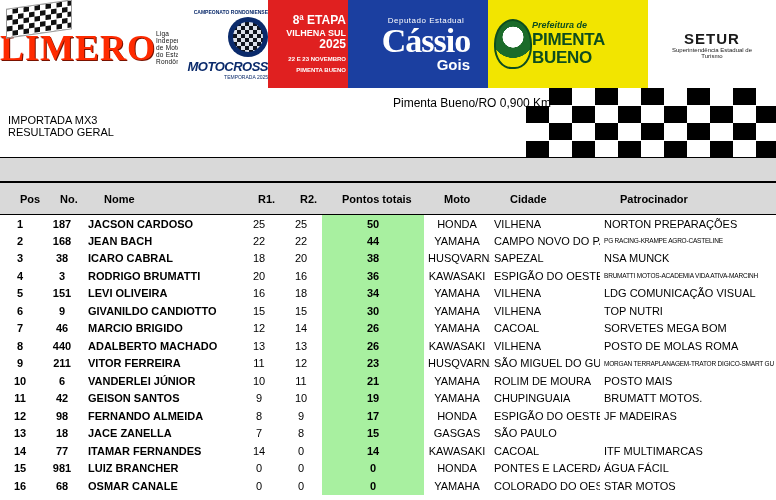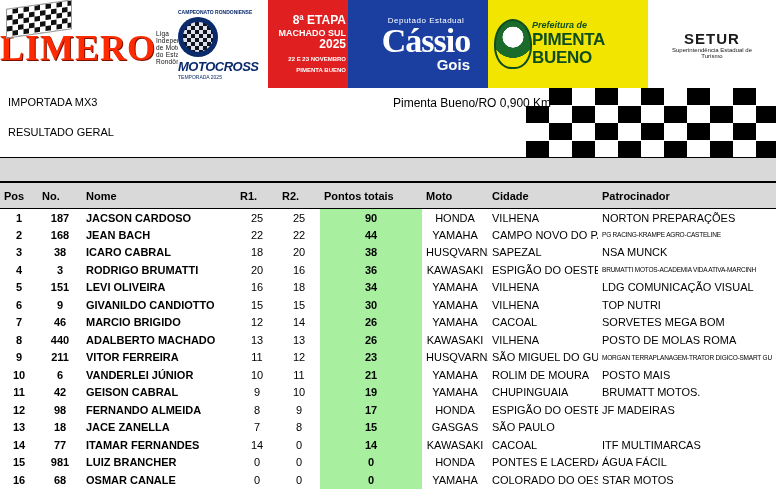--- a/index.html
+++ b/index.html
@@ -21,21 +21,21 @@
   .flagstrip { position:absolute; top:4px; left:6px; width:66px; height:30px;
                background:
                  repeating-conic-gradient(#111 0% 25%, #ffffff 0% 50%) 0 0/11px 11px;
                transform: skewY(-8deg); border:1px solid #999; }
   .limero-word { font-family:"Liberation Serif", serif; font-weight:bold;
                  font-size:36px; color:#ff2a00; letter-spacing:1px;
                  text-shadow:1px 1px 0 #7a1200; line-height:1; margin-top:8px; }
   .limero-sub { font-size:6.5px; color:#111; margin-top:6px; letter-spacing:.2px; }
 
   .b-mx { width:90px; background:#ffffff; display:flex; flex-direction:column;
-          align-items:flex-start; justify-content:center; }
+          align-items:flex-end; justify-content:center; }
   .mx-top { font-size:5px; color:#0a2a6b; font-weight:bold; text-align:center; line-height:1.2; }
   .mx-circle { width:40px; height:40px; border-radius:50%; background:#0a2a6b;
                margin:2px 0; position:relative; }
   .mx-circle:after { content:""; position:absolute; inset:5px; border-radius:50%;
                background:
                  repeating-conic-gradient(#111 0% 25%, #ffffff 0% 50%) 0 0/8px 8px; opacity:.85;}
   .mx-word { font-family:"Liberation Sans", sans-serif; font-weight:bold; font-size:13px;
              color:#0a2a6b; font-style:italic; letter-spacing:-.5px; }
   .mx-sub { font-size:5px; color:#0a2a6b; }
 
@@ -76,34 +76,34 @@
   .ro-1 { font-size:6px; }
   .ro-2 { font-size:15px; font-weight:bold; letter-spacing:.3px; }
 
   
   .title-bar { height:24px; border-top:1px solid #000; border-bottom:1px solid #000;
                display:flex; align-items:center; padding-left:8px; background:#fff; }
   .title-bar span { font-size:13px; font-weight:bold; color:#000; }
 
   
   .info { height:70px; position:relative; border-bottom:1px solid #000; }
-  .info-left { position:absolute; left:8px; top:8px; font-size:11px; color:#000; }
+  .info-left { position:absolute; left:8px; top:26px; font-size:11px; color:#000; }
   .info-left2 { position:absolute; left:8px; top:38px; font-size:11px; color:#000; }
   .info-mid { position:absolute; left:393px; top:8px; font-size:12px; color:#000; }
   .checkers { position:absolute; right:0; top:0; width:250px; height:69px;
               background: repeating-conic-gradient(#000 0% 25%, #fff 0% 50%) 0 0/46px 35px; }
 
   
   .spacer { height:24px; background:#d9d9d9; border-bottom:1px solid #000; }
 
   
   table.results { width:776px; border-collapse:collapse; table-layout:fixed; }
   table.results thead th {
     background:#d9d9d9; border-top:1px solid #000; border-bottom:1px solid #000;
-    font-size:11px; font-weight:bold; color:#000; height:26px; padding:0 4px;
+    font-size:11px; font-weight:bold; color:#000; height:32px; padding:0 20px;
     text-align:left; white-space:nowrap;
   }
   table.results tbody td { height:17.5px; font-size:11px; color:#000; padding:0 4px;
                            white-space:nowrap; overflow:hidden; }
   .c-pos  { width:38px;  text-align:center; font-weight:bold; }
   .c-no   { width:44px;  text-align:center; font-weight:bold; }
   .c-nome { width:154px; font-weight:bold; font-size:11.5px; }
   .c-r1   { width:42px;  text-align:center; }
   .c-r2   { width:42px;  text-align:center; }
   .c-pts  { width:102px; text-align:center; font-weight:bold; font-size:12px;
@@ -130,21 +130,21 @@
 
     <div class="banner-cell b-mx">
       <div class="mx-top">CAMPEONATO RONDONIENSE</div>
       <div class="mx-circle"></div>
       <div class="mx-word">MOTOCROSS</div>
       <div class="mx-sub">TEMPORADA 2025</div>
     </div>
 
     <div class="banner-cell b-etapa">
       <div class="etapa-1">8ª ETAPA</div>
-      <div class="etapa-2">MACHADO SUL</div>
+      <div class="etapa-2">VILHENA SUL</div>
       <div class="etapa-3">2025</div>
       <div class="etapa-4">22 E 23 NOVEMBRO</div>
       <div class="etapa-4">PIMENTA BUENO</div>
     </div>
 
     <div class="banner-cell b-cassio">
       <div class="cassio-dep">Deputado Estadual</div>
       <div class="cassio-name">Cássio</div>
       <div class="cassio-gois">Gois</div>
     </div>
@@ -196,21 +196,21 @@
         <th class="c-pat">Patrocinador</th>
       </tr>
     </thead>
     <tbody id="tbody">
         <tr>
           <td class="c-pos">1</td>
           <td class="c-no">187</td>
           <td class="c-nome">JACSON CARDOSO</td>
           <td class="c-r1">25</td>
           <td class="c-r2">25</td>
-          <td class="c-pts">90</td>
+          <td class="c-pts">50</td>
           <td class="c-moto">HONDA</td>
           <td class="c-cid">VILHENA</td>
           <td class="c-pat">NORTON PREPARAÇÕES</td>
         </tr>
         <tr>
           <td class="c-pos">2</td>
           <td class="c-no">168</td>
           <td class="c-nome">JEAN BACH</td>
           <td class="c-r1">22</td>
           <td class="c-r2">22</td>
@@ -303,21 +303,21 @@
           <td class="c-r1">10</td>
           <td class="c-r2">11</td>
           <td class="c-pts">21</td>
           <td class="c-moto">YAMAHA</td>
           <td class="c-cid">ROLIM DE MOURA</td>
           <td class="c-pat">POSTO MAIS</td>
         </tr>
         <tr>
           <td class="c-pos">11</td>
           <td class="c-no">42</td>
-          <td class="c-nome">GEISON CABRAL</td>
+          <td class="c-nome">GEISON SANTOS</td>
           <td class="c-r1">9</td>
           <td class="c-r2">10</td>
           <td class="c-pts">19</td>
           <td class="c-moto">YAMAHA</td>
           <td class="c-cid">CHUPINGUAIA</td>
           <td class="c-pat">BRUMATT MOTOS.</td>
         </tr>
         <tr>
           <td class="c-pos">12</td>
           <td class="c-no">98</td>

